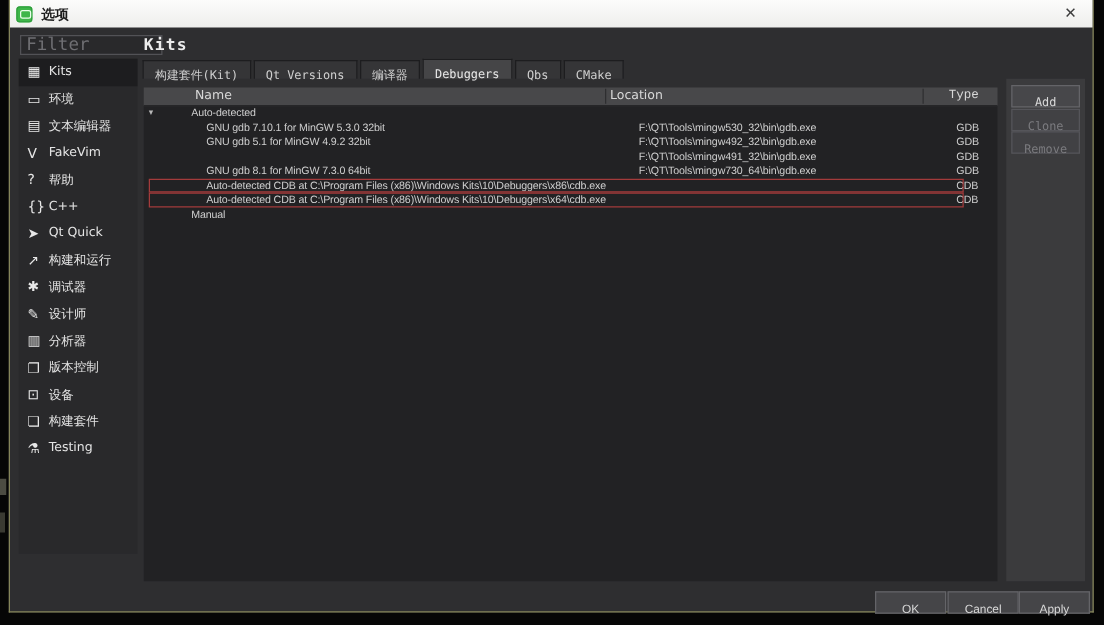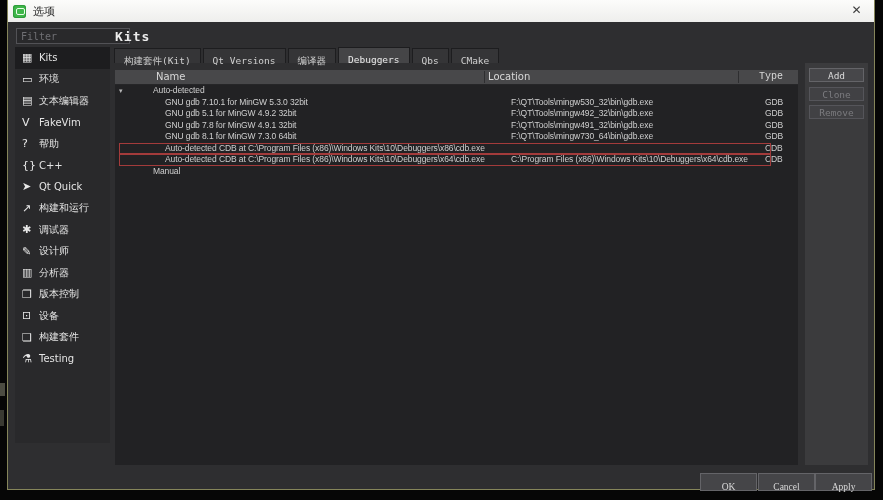--- a/index.html
+++ b/index.html
@@ -3,31 +3,31 @@
 <meta charset="utf-8">
 <style>
   html,body{margin:0;padding:0;background:#060606;}
   .screen{position:relative;width:883px;height:500px;background:#060606;overflow:hidden;
           font-family:"DejaVu Sans",sans-serif;-webkit-font-smoothing:none;}
   .frag{position:absolute;background:#4c4c42;}
   .dialog{position:absolute;left:7px;top:0;width:868px;height:490px;box-sizing:border-box;
           border:1px solid #85855a;border-top:none;background:#2e2e30;}
   
   .titlebar{position:absolute;left:0;top:0;right:0;height:22px;
-            background:linear-gradient(#fcfcfb,#eeeeec);display:flex;align-items:center;}
+            background:linear-gradient(#fcfcfb,#eeeeec);display:flex;align-items:center;font-weight:bold;}
   .app-icon{width:13px;height:13px;margin-left:5px;border-radius:3px;background:#3eb649;
             box-shadow:inset 0 0 0 1px #2f9c3c;position:relative;}
   .app-icon::after{content:"";position:absolute;left:3px;top:3px;width:7px;height:5px;
             border:1px solid #eafeea;border-radius:2px;}
   .win-title{margin-left:7px;font-size:11px;color:#1b1b1b;font-family:"DejaVu Sans Mono",monospace;}
   .close-btn{position:absolute;right:9px;top:2px;width:17px;height:17px;line-height:17px;
             text-align:center;font-size:12px;color:#3c3c3c;cursor:default;}
   
   .filter{position:absolute;left:8px;top:28px;width:114px;height:16px;box-sizing:border-box;
-          background:#29292b;border:1px solid #525256;color:#cfcfcf;font-size:10px;
+          background:#29292b;border:1px solid #525256;color:#cfcfcf;font-size:14px;
           font-family:"DejaVu Sans Mono",monospace;padding:0 4px;outline:none;}
   .filter::placeholder{color:#6f6f73;}
   
   .sidebar{position:absolute;left:7px;top:47px;width:95px;height:396px;background:#29292b;}
   .side-item{height:21.5px;display:flex;align-items:center;padding-left:7px;cursor:default;}
   .side-item.selected{background:#1d1d1f;}
   .side-item .icon{width:17px;font-size:11px;color:#e8e8e8;text-align:left;flex:none;}
   .side-item .label{font-size:10px;color:#e4e4e4;white-space:nowrap;}
   
   .page-title{position:absolute;left:107px;top:29px;font-family:"DejaVu Sans Mono",monospace;
@@ -50,26 +50,26 @@
   .c-name-group{left:15px;width:330px;}
   .c-name-child{left:27px;width:344px;}
   .c-loc{left:373px;width:250px;}
   .c-type{left:627px;width:50px;}
   .hl{position:absolute;left:4px;top:0;width:652px;height:11.5px;box-sizing:border-box;
       border:1px solid #a33b3b;pointer-events:none;}
   
   .side-panel{position:absolute;left:797px;top:63px;width:63px;height:402px;background:#3b3b3d;}
   .mini-btn{position:absolute;left:4px;width:55px;height:14px;box-sizing:border-box;
       background:#47474a;border:1px solid #646468;color:#d8d8d8;font-size:9.5px;
-      font-family:"DejaVu Sans Mono",monospace;text-align:center;padding:0;cursor:default;}
+      font-family:"DejaVu Sans Mono",monospace;text-align:center;padding:8px;cursor:default;}
   .mini-btn:disabled{color:#7b7b7f;border-color:#55555a;background:#414144;}
   
   .footer-btn{position:absolute;top:473px;width:57px;height:15px;box-sizing:border-box;
       background:#454548;border:1px solid #646468;color:#d8d8d8;font-size:9.5px;
-      font-family:Liberation Serif, serif;text-align:center;padding:8px;cursor:default;}
+      font-family:Liberation Sans, sans-serif;text-align:center;padding:8px;cursor:default;}
 </style>
 </head>
 <body>
 
 <div class="screen">
   <div class="frag" style="left:0;top:383px;width:5px;height:13px;"></div>
   <div class="frag" style="left:0;top:410px;width:4px;height:16px;background:#3a3a32;"></div>
 
   <div class="dialog">
     <div class="titlebar">
@@ -171,37 +171,35 @@
             <span class="cell c-name-child">GNU gdb 7.10.1 for MinGW 5.3.0 32bit</span>
             <span class="cell c-loc">F:\QT\Tools\mingw530_32\bin\gdb.exe</span>
             <span class="cell c-type">GDB</span>
           </div>
           <div class="trow">
             <span class="cell c-name-child">GNU gdb 5.1 for MinGW 4.9.2 32bit</span>
             <span class="cell c-loc">F:\QT\Tools\mingw492_32\bin\gdb.exe</span>
             <span class="cell c-type">GDB</span>
           </div>
           <div class="trow">
-            <span class="cell c-name-child">GNU gdb 7.8 for MinGW 4.9.1 32bit</span>
             <span class="cell c-loc">F:\QT\Tools\mingw491_32\bin\gdb.exe</span>
             <span class="cell c-type">GDB</span>
           </div>
           <div class="trow">
             <span class="cell c-name-child">GNU gdb 8.1 for MinGW 7.3.0 64bit</span>
             <span class="cell c-loc">F:\QT\Tools\mingw730_64\bin\gdb.exe</span>
             <span class="cell c-type">GDB</span>
           </div>
           <div class="trow">
             <span class="cell c-name-child">Auto-detected CDB at C:\Program Files (x86)\Windows Kits\10\Debuggers\x86\cdb.exe</span>
             <span class="cell c-type">CDB</span>
             <div class="hl" style="border-color: rgb(163, 59, 59);"></div>
           </div>
           <div class="trow">
             <span class="cell c-name-child">Auto-detected CDB at C:\Program Files (x86)\Windows Kits\10\Debuggers\x64\cdb.exe</span>
-            <span class="cell c-loc">C:\Program Files (x86)\Windows Kits\10\Debuggers\x64\cdb.exe</span>
             <span class="cell c-type">CDB</span>
             <div class="hl" style="border-color: rgb(163, 59, 59);"></div>
           </div>
           <div class="trow">
             <span class="cell c-name-group">Manual</span>
           </div>
         </div>
     </div>
 
     <div class="side-panel" id="side-panel">

